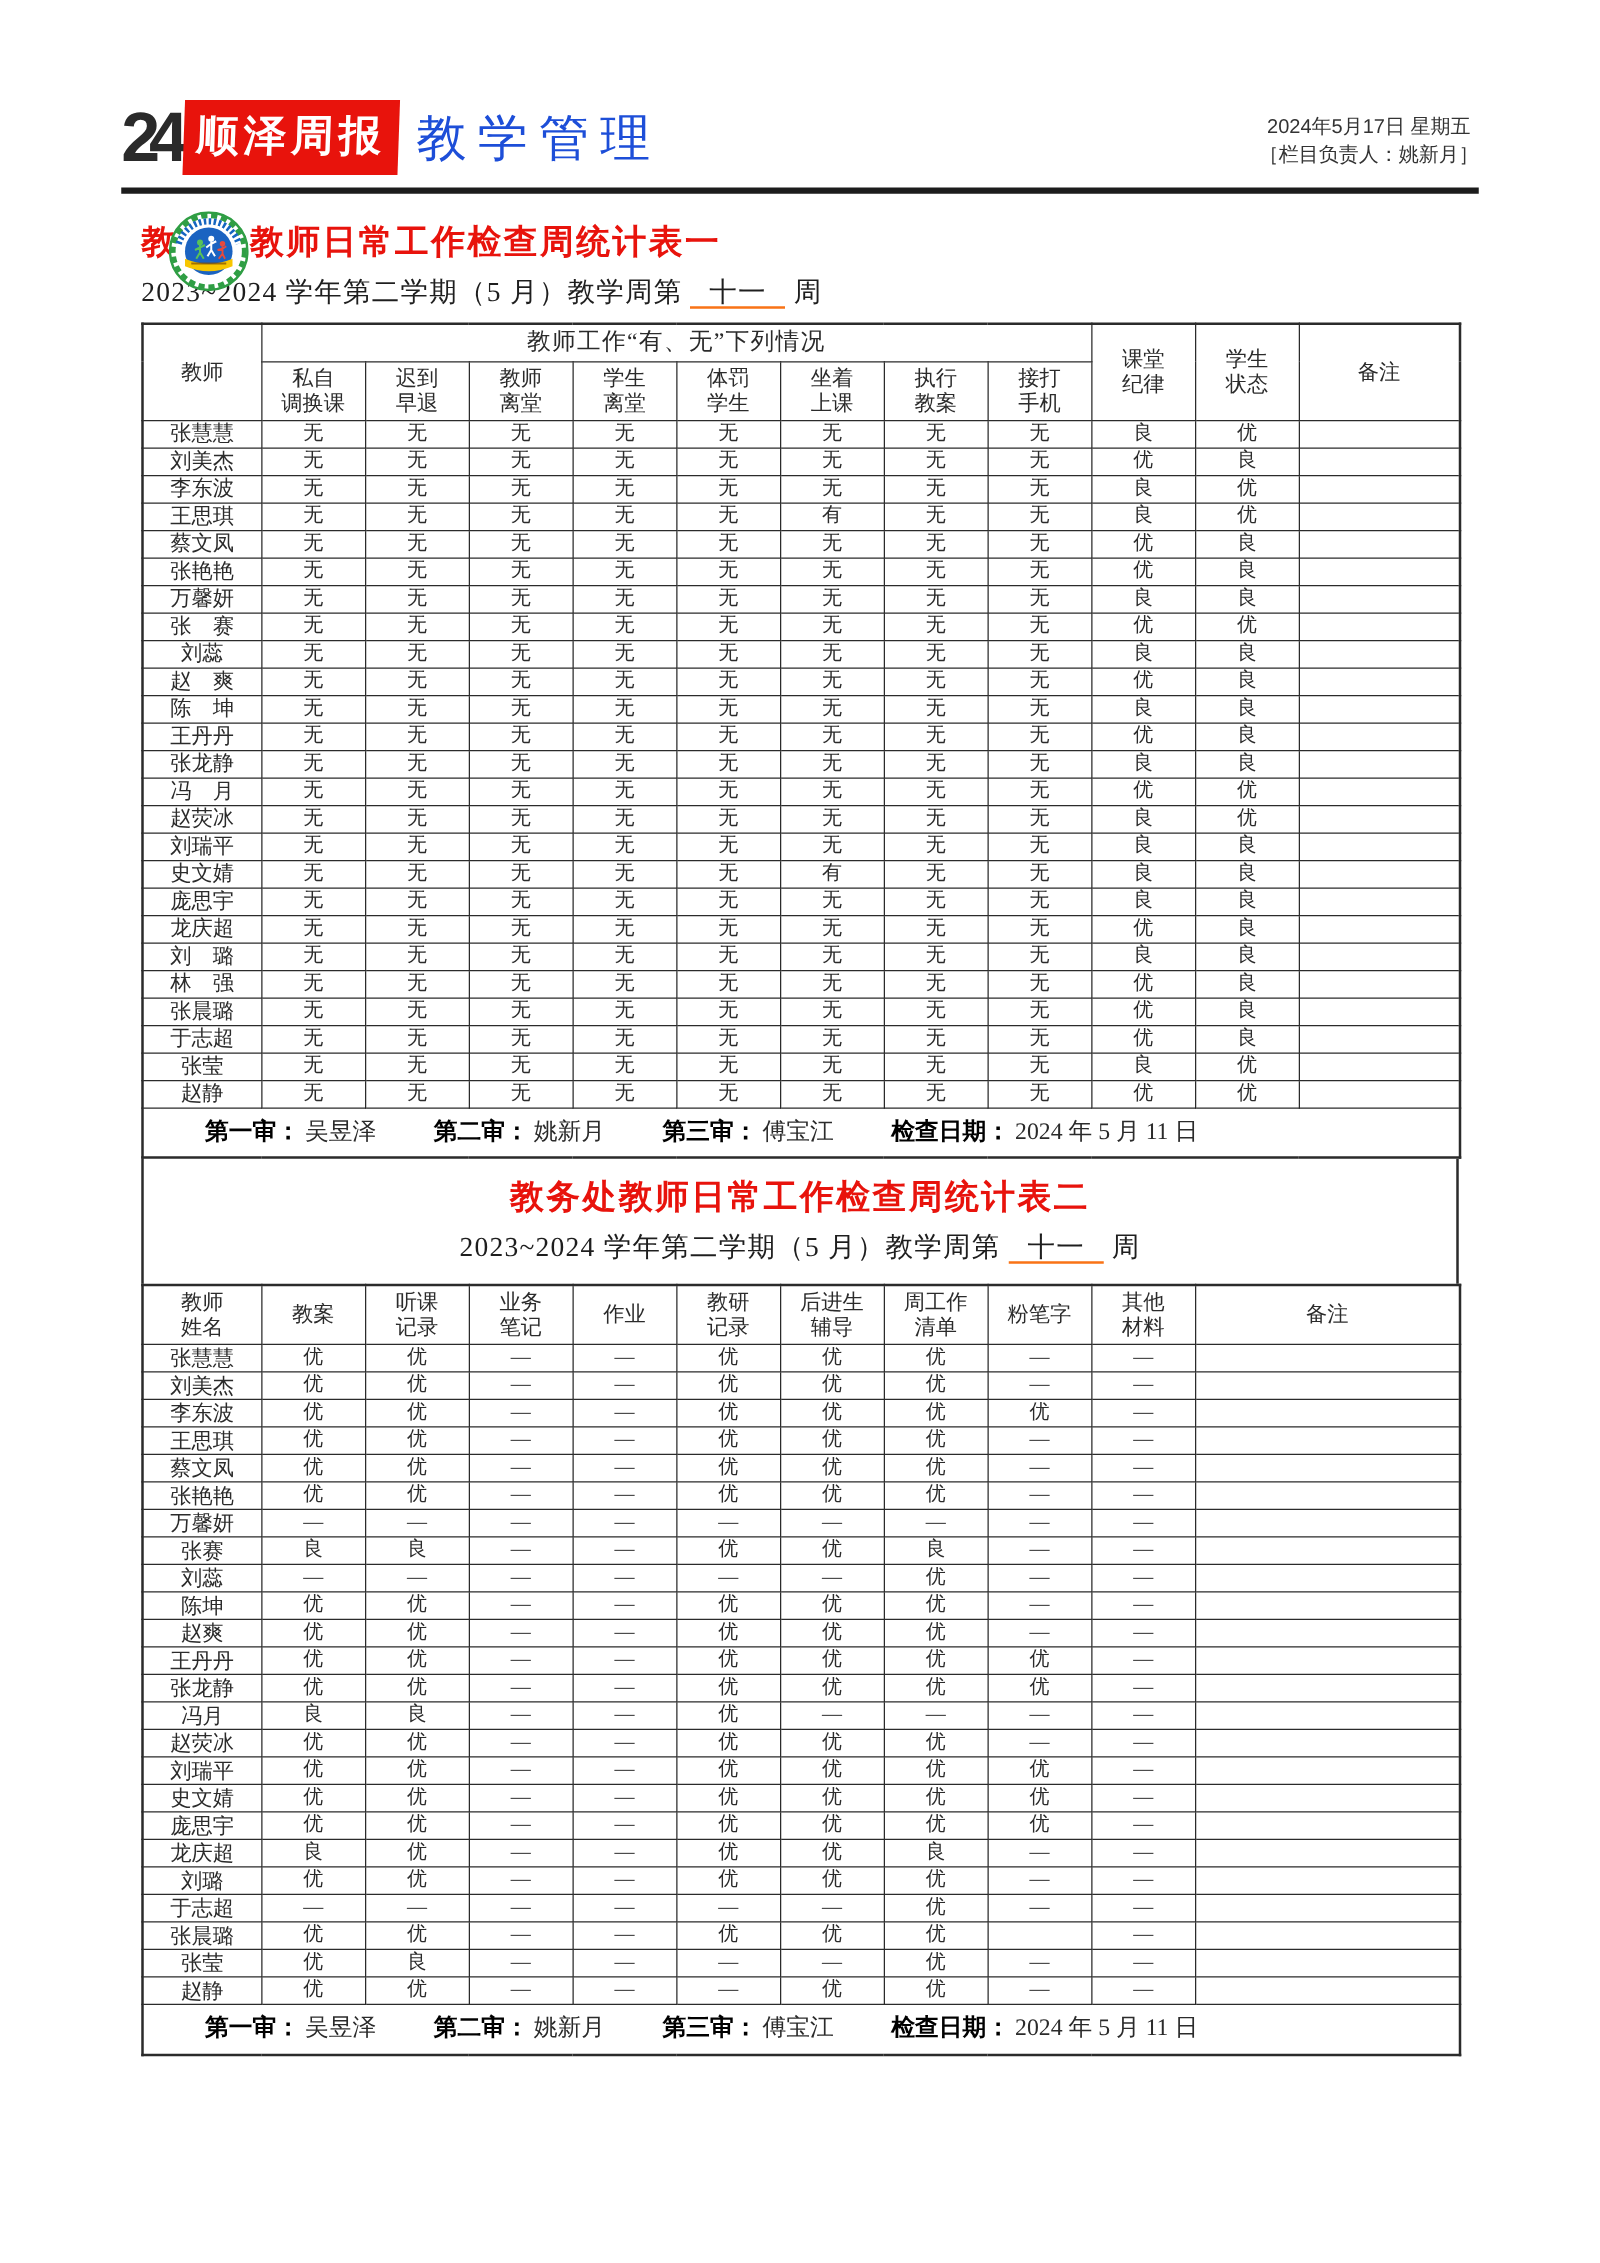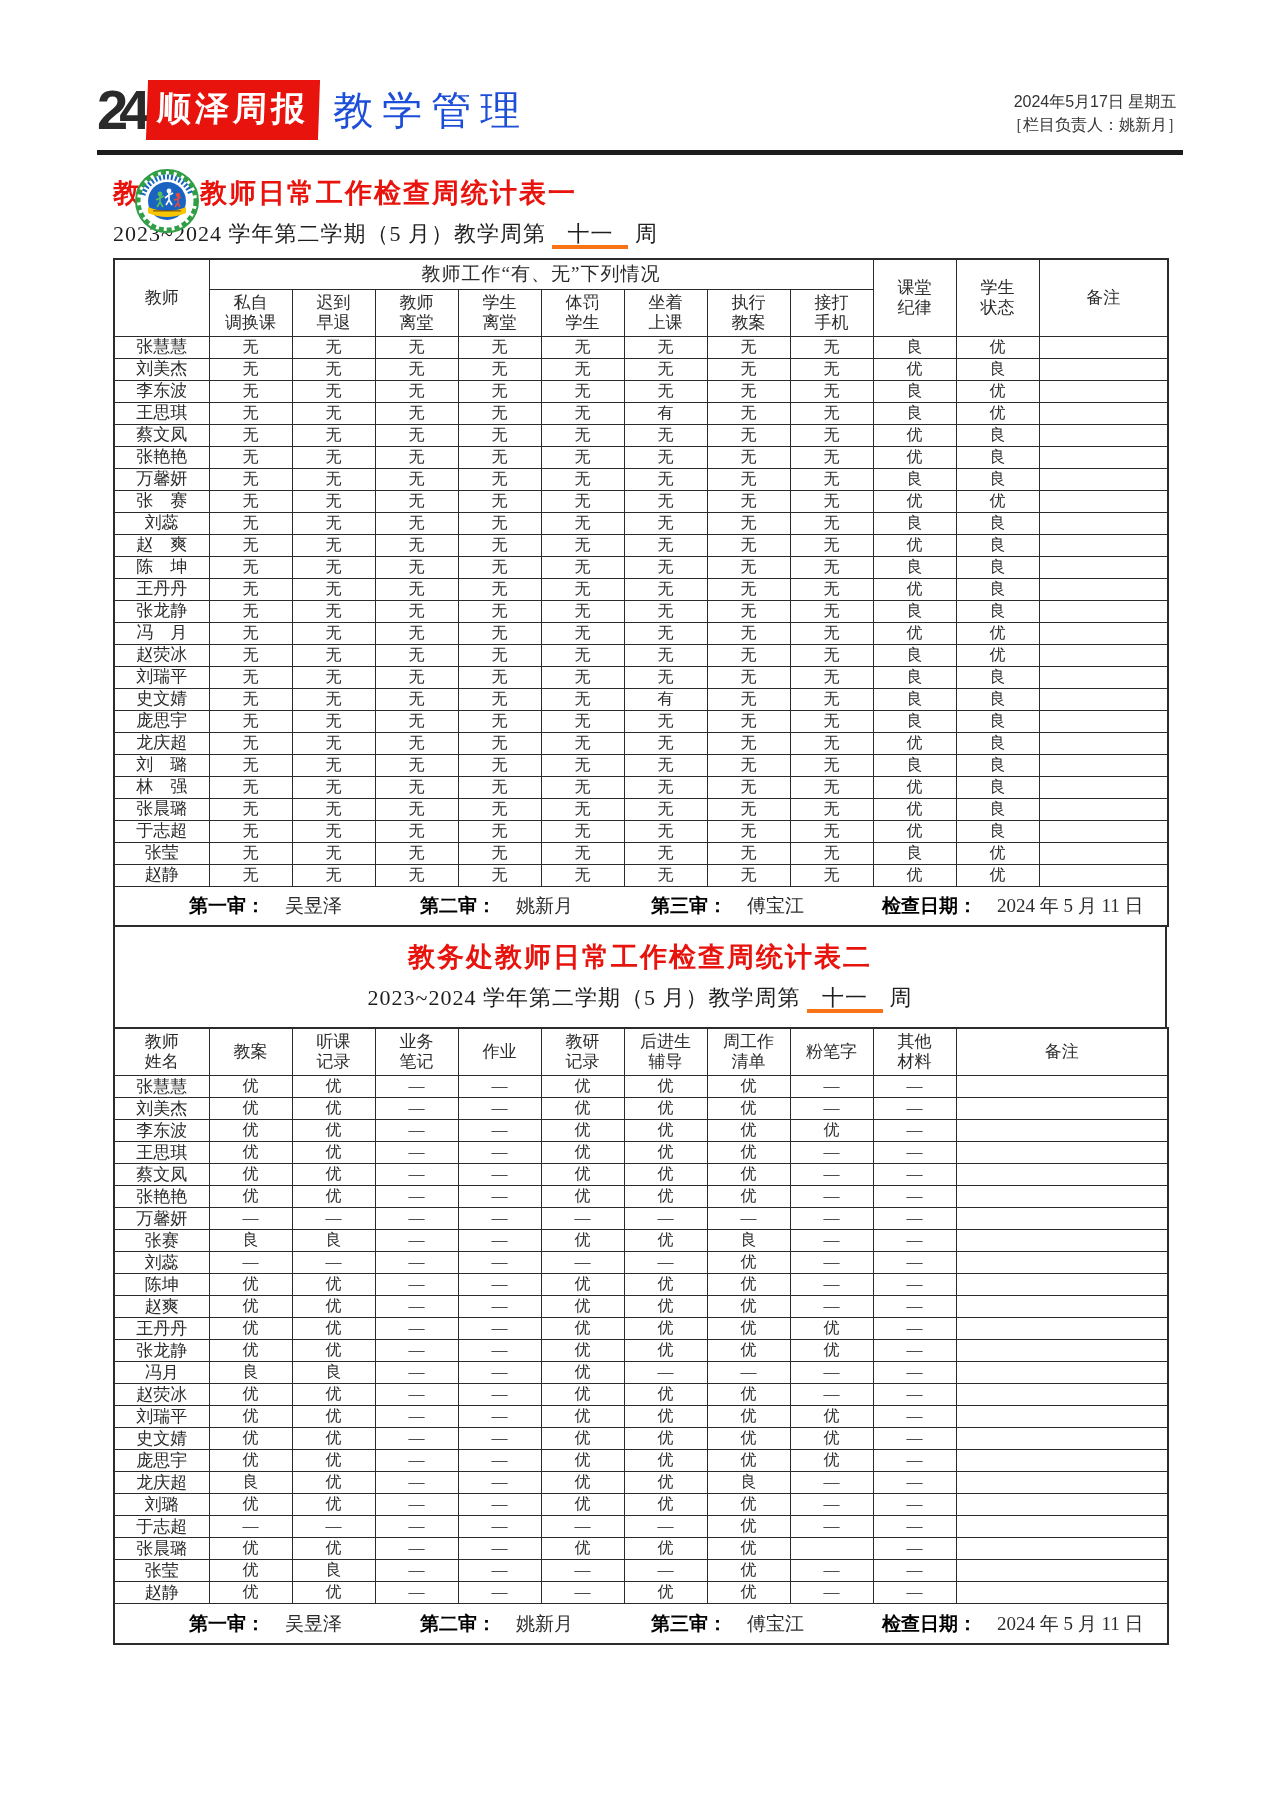--- a/index.html
+++ b/index.html
@@ -22,34 +22,34 @@
               font-size:16px; color:#333; line-height:1.45; padding-bottom:4px; }
   .rule { height:5px; background:#1c1c1c; margin:10px 97px 0 97px; }
 
   
   .doc { margin:0 113px; width:1054px; }
   .title-block { position:relative; text-align:left; margin-top:14px; }
   .logo { position:absolute; left:22px; top:0px; width:64px; height:64px; }
   .main-title { color:#e8130c; font-family:"Liberation Sans","DejaVu Sans",sans-serif;
                 font-weight:bold; font-size:27px; letter-spacing:2px; padding-top:6px; }
   .subtitle { font-size:22px; color:#1e1e1e; margin-top:8px; letter-spacing:1px; }
-  .week-underline { display:inline-block; border-bottom:4px solid #f97316; padding:0 15px; line-height:1.05; }
+  .week-underline { display:inline-block; border-bottom:2px solid #f97316; padding:0 15px; line-height:1.05; }
 
   
   table { width:1054px; border-collapse:collapse; table-layout:fixed; margin-top:9px;
           border:2.5px solid #2b2b2b; }
   th,td { border:1.5px solid #2b2b2b; text-align:center; vertical-align:middle;
           font-size:16px; color:#2b2b2b; overflow:hidden; }
   th { font-weight:normal; white-space:pre-line; line-height:1.18; padding:3px 0; font-size:17px; }
   th.group { font-size:19px; height:30px; letter-spacing:1px; }
   td { height:22px; padding:0 1px; line-height:1.05; }
   td.name { font-size:17px; }
   tfoot td { height:40px; }
   .approval { display:flex; align-items:center; justify-content:flex-start;
-              padding-left:48px; gap:16px; font-size:19px;margin-left:25px; }
+              padding-left:48px; gap:0; font-size:19px; }
   .approval .lbl { font-family:"Liberation Sans","DejaVu Sans",sans-serif; font-weight:bold; color:#000; }
   .approval .val { margin-left:4px; }
   .approval .gap { width:46px; }
 
   
   .t2-titlebox { width:1054px; border-left:2.5px solid #2b2b2b; border-right:2.5px solid #2b2b2b;
                  text-align:center; padding:12px 0 14px 0; }
   .t2-titlebox .main-title { padding-top:0;text-align:center; }
   table.t2 { margin-top:0; }
 </style>

